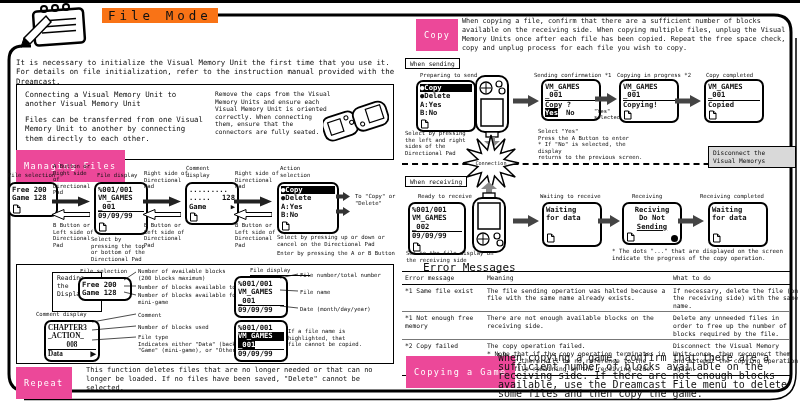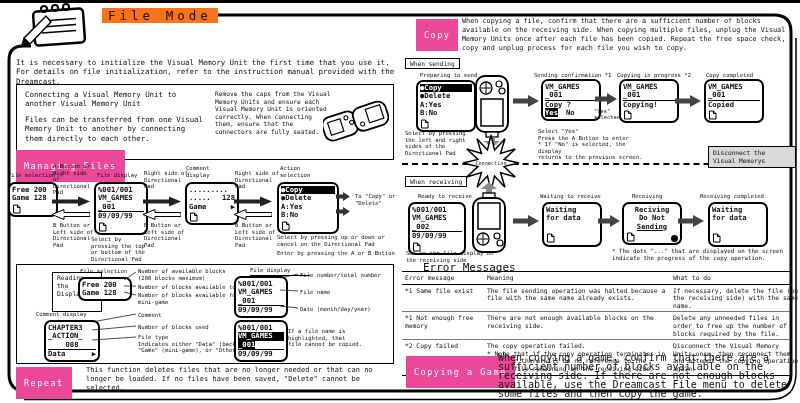--- a/index.html
+++ b/index.html
@@ -201,21 +201,21 @@
     <span class="lcd-line">Free 200</span>
     <span class="lcd-line">Game 128</span>
   </div>
   <div class="abs tiny pre" style="left:138px;top:268px;width:100px;">Number of available blocks
 (200 blocks maximum)</div>
   <div class="abs tiny" style="left:138px;top:284px;width:160px;">Number of blocks available to save a game</div>
   <div class="abs tiny pre" style="left:138px;top:292px;width:120px;">Number of blocks available for a
 mini-game</div>
 
   <div class="abs tiny" style="left:36px;top:311px;width:80px;">Comment display</div>
-  <div class="lcd" style="left:44px;top:320px;width:48px;">
+  <div class="lcd" style="left:44px;top:320px;width:48px;font-family:Liberation Serif, serif;">
     <span class="lcd-line">CHAPTER3</span>
     <span class="lcd-line">_ACTION_</span>
     <span class="lcd-line" style="text-align:center">008</span>
     <span class="lcd-line sep flex">
         <span>Data</span>
         <span style="margin-left:auto">▶</span>
       </span>
   </div>
   <div class="abs tiny" style="left:138px;top:312px;width:100px;">Comment</div>
   <div class="abs tiny" style="left:138px;top:324px;width:120px;">Number of blocks used</div>

